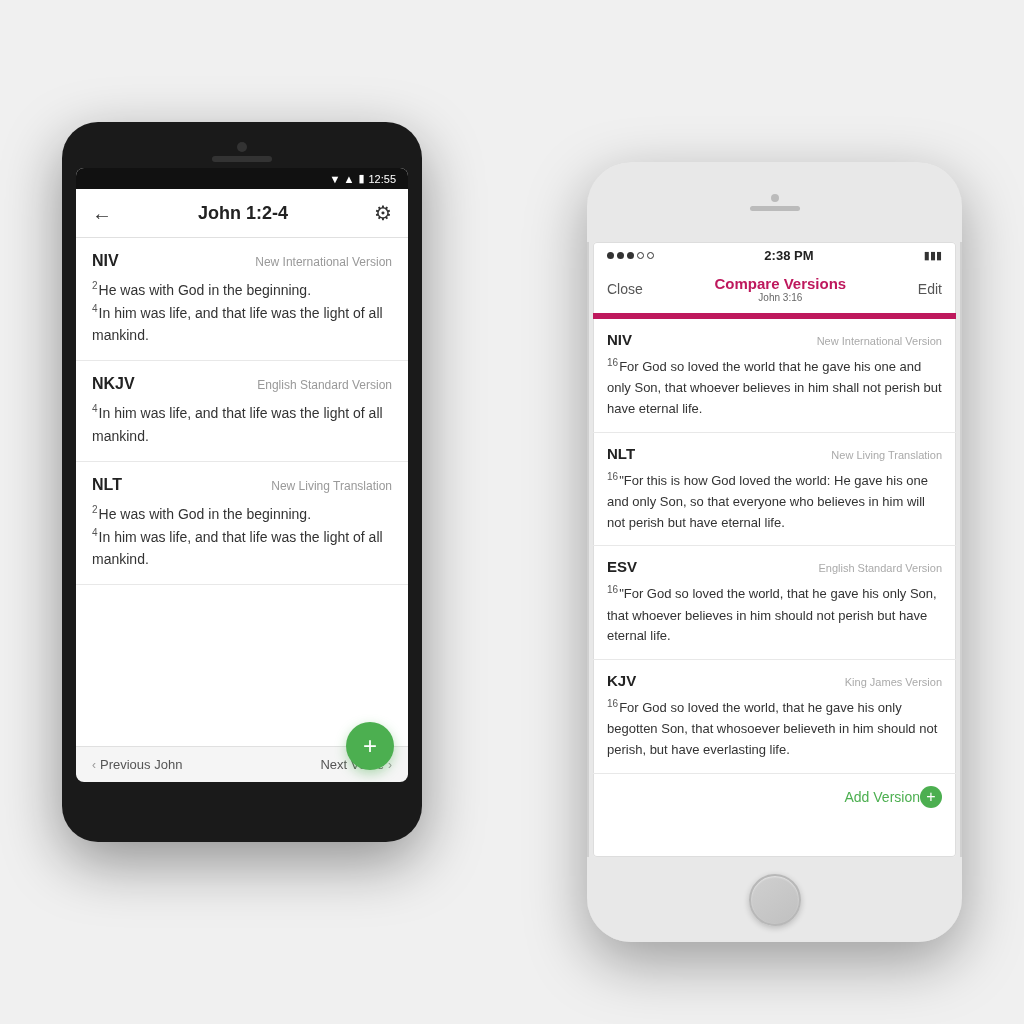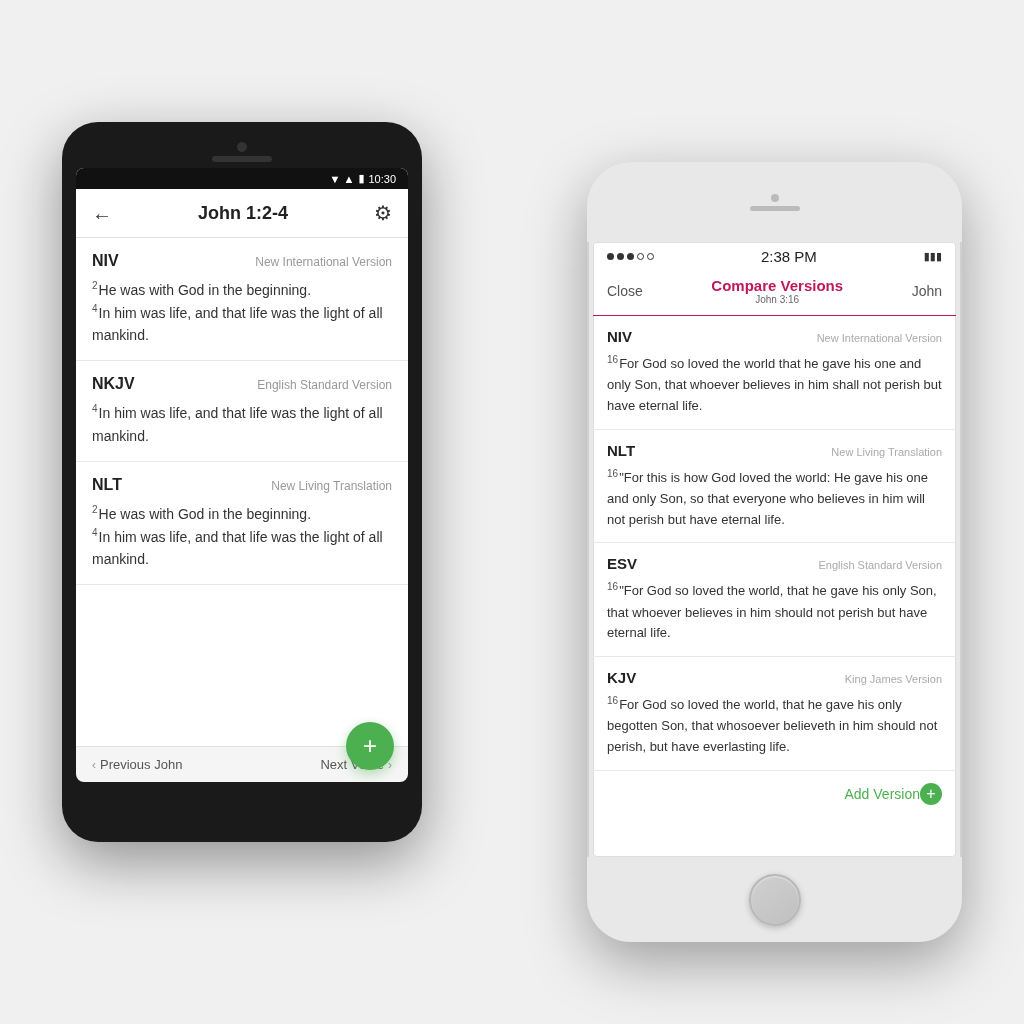--- a/index.html
+++ b/index.html
@@ -244,39 +244,39 @@
       border-radius: 50%;
       background: #333;
     }
 
     .ios-dot.empty {
       background: transparent;
       border: 1px solid #333;
     }
 
     .ios-time {
-      font-size: 15px;
-      font-weight: 400;
+      font-size: 13px;
+      font-weight: 700;
       color: #222;
     }
 
     .ios-battery {
       font-size: 11px;
       color: #333;
       display: flex;
       align-items: center;
       gap: 2px;
     }
 
     .ios-nav-bar {
       display: flex;
       justify-content: space-between;
       align-items: center;
       padding: 6px 14px 10px;
-      border-bottom: 1px solid #be185d;
+      border-bottom: 6px solid #be185d;
     }
 
     .ios-nav-center {
       text-align: center;
     }
 
     .ios-nav-title {
       font-size: 15px;
       font-weight: 600;
       color: #be185d;
@@ -382,21 +382,21 @@
 
 <div class="scene">
 
   <div class="android-phone">
     <div class="android-camera"></div>
     <div class="android-speaker"></div>
     <div class="android-screen">
       <div class="android-status-bar">
         <span>▼ ▲</span>
         <span>▮</span>
-        <span>10:30</span>
+        <span>12:55</span>
       </div>
       <div class="android-top-bar">
         <span class="back-icon">←</span>
         <span class="android-title">John 1:2-4</span>
         <span class="gear-icon">⚙</span>
       </div>
       <div class="android-content">
 
         <div class="version-section">
           <div class="version-header">
@@ -468,21 +468,21 @@
         <div class="ios-battery">
           <span>▮▮▮</span>
         </div>
       </div>
       <div class="ios-nav-bar">
         <span class="ios-close-btn">Close</span>
         <div class="ios-nav-center">
           <div class="ios-nav-title">Compare Versions</div>
           <div class="ios-nav-subtitle">John 3:16</div>
         </div>
-        <span class="ios-edit-btn">John</span>
+        <span class="ios-edit-btn">Edit</span>
       </div>
       <div class="ios-content">
 
         <div class="ios-version-section">
           <div class="ios-version-header">
             <span class="ios-version-abbr">NIV</span>
             <span class="ios-version-full">New International Version</span>
           </div>
           <div class="ios-verse-text">
             <sup class="verse-num">16</sup>For God so loved the world that he gave his one and only Son, that whoever believes in him shall not perish but have eternal life.

